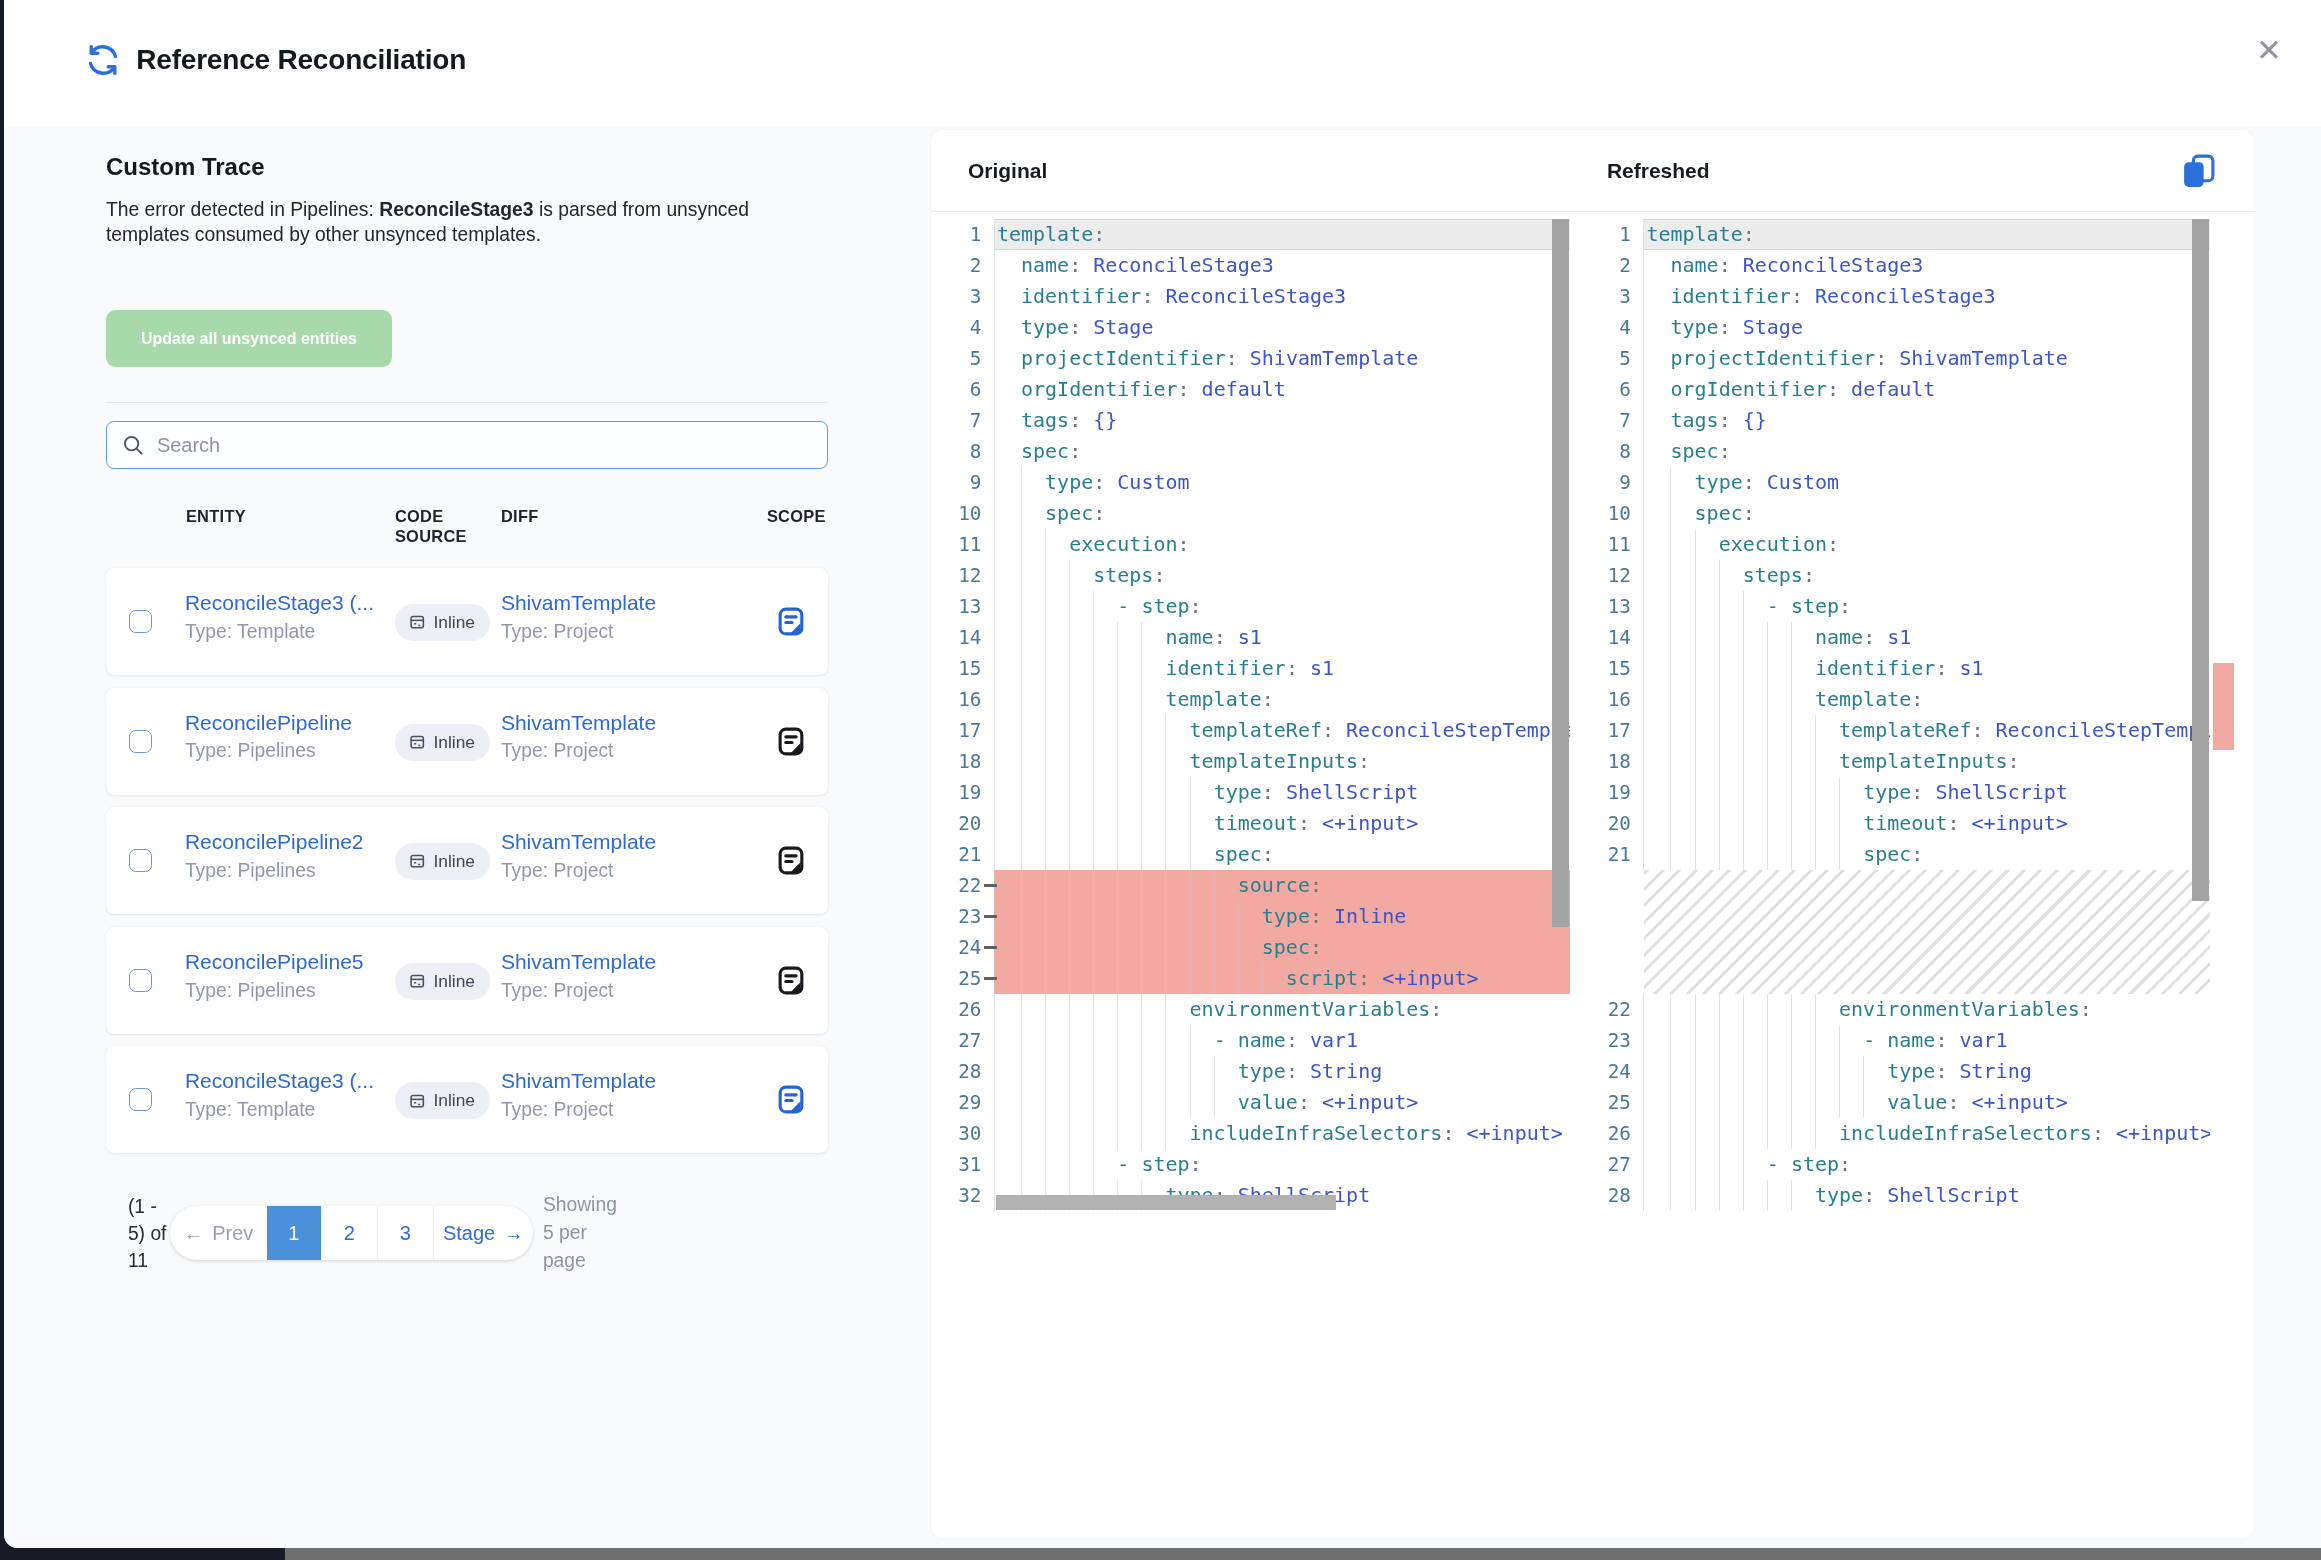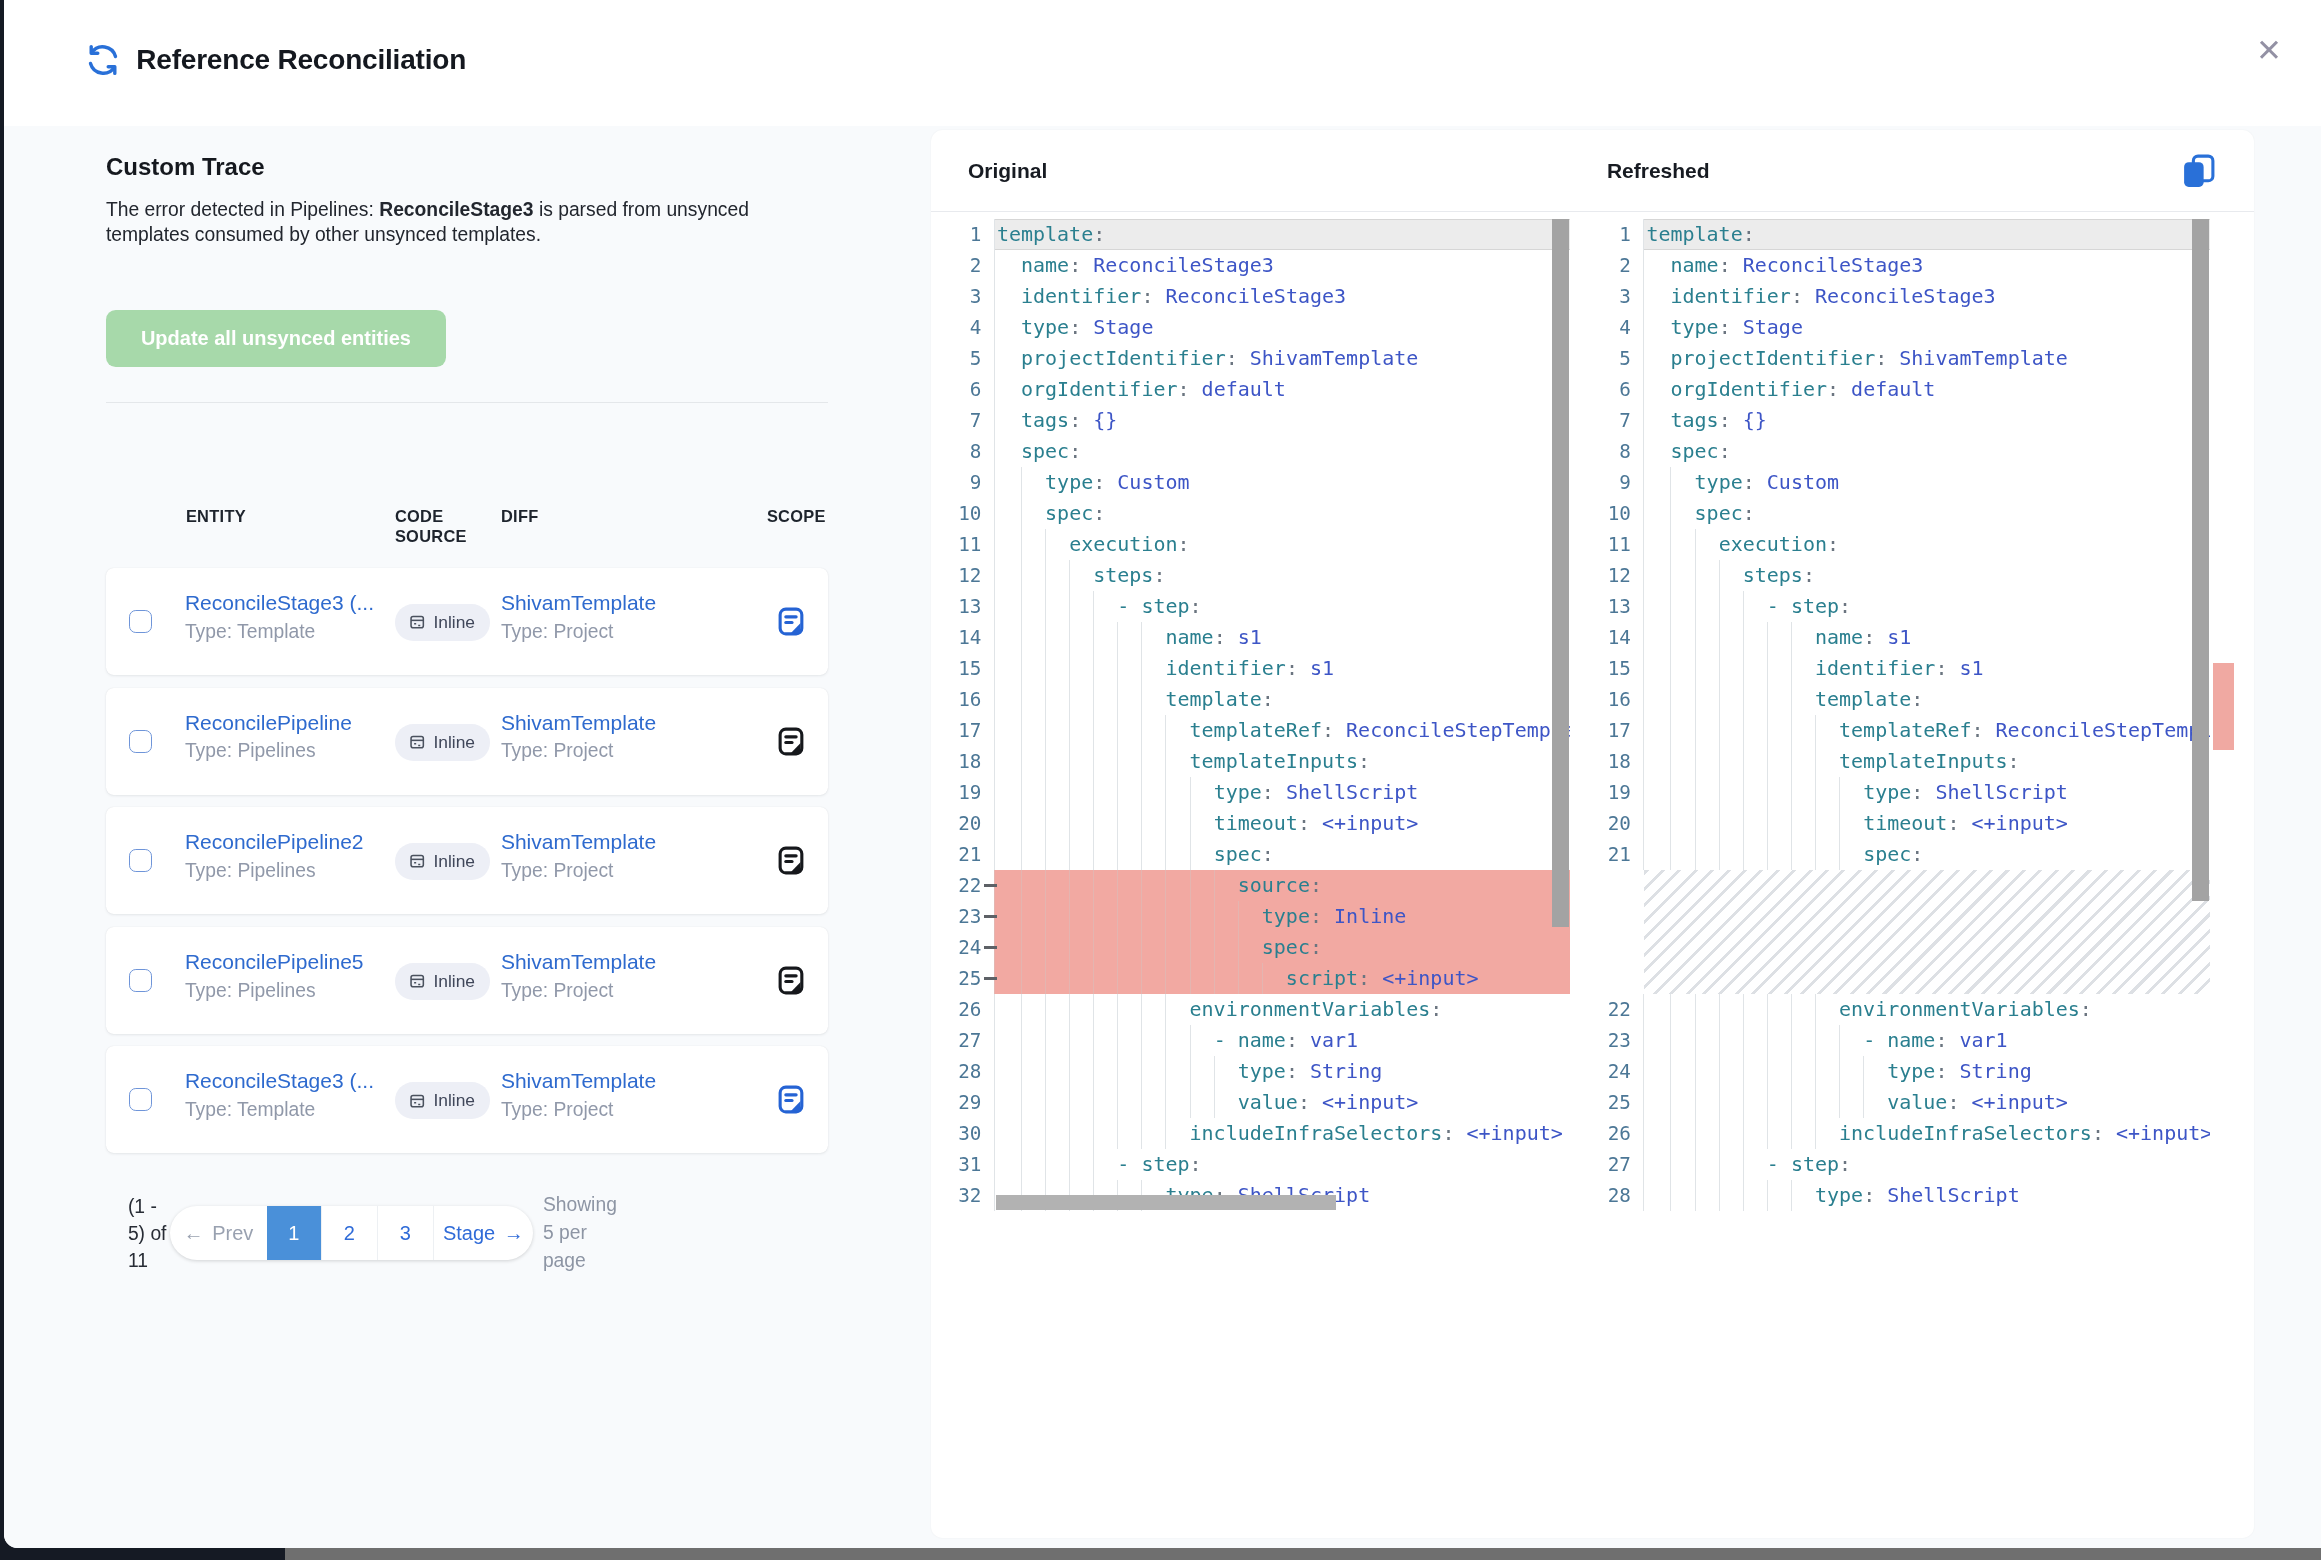--- a/index.html
+++ b/index.html
@@ -23,21 +23,21 @@
   
   .bodyarea { position:absolute; left:0; right:0; top:126px; bottom:0; background:#f8fafc; }
   
   .left-col { position:absolute; left:0; top:0; width:927px; height:100%; }
   .err-h2 { position:absolute; left:102px; top:27px; font-size:24px; font-weight:bold; color:#15181e; }
   .err-p1 { position:absolute; left:102px; top:71px; width:682px; font-size:19.3px; line-height:25px; color:#22262e; }
   .err-p1 b { font-weight:bold; }
   .err-p2 { position:absolute; left:102px; top:141px; width:682px; font-size:19.3px; color:#22262e; }
   .upd-btn {
     position:absolute; left:102px; top:184px; height:57px; padding:0 35px;
-    background:#a7d9aa; color:#ffffff; font-size:20px; font-weight:bold;
+    background:#a7d9aa; color:#ffffff; font-size:16px; font-weight:bold;
     border:none; border-radius:9.7px; font-family:inherit;
   }
   .left-divider { position:absolute; left:102px; top:276px; width:722px; height:1px; background:#e4e7ea; }
   .search-box {
     position:absolute; left:102px; top:295px; width:722px; height:48px;
     border:1.5px solid #5d9be2; border-radius:7.7px; background:#fcfeff;
     display:flex; align-items:center; padding:0 15.4px; gap:11.6px;
   }
   .search-box input {
     flex:1; border:none; outline:none; background:transparent;
@@ -140,20 +140,29 @@
 
   <div class="bodyarea">
 
     <div class="left-col">
       <h2 class="err-h2">Custom Trace</h2>
       <p class="err-p1"><span>The error detected in Pipelines: </span><b>ReconcileStage3</b><span> is parsed from unsynced templates consumed by other unsynced templates.</span></p>
 
       <button class="upd-btn">Update all unsynced entities</button>
       <div class="left-divider"></div>
 
+      <div class="search-box">
+        <span>
+          <svg width="23" height="23" viewBox="0 0 24 24" fill="none" stroke="#4a5461" stroke-width="1.9" stroke-linecap="round">
+            <circle cx="10" cy="10" r="7"></circle>
+              <path d="M15.2 15.2 L20.5 20.5"></path>
+          </svg>
+        </span>
+        <input type="text" placeholder="Search" style="">
+      </div>
 
       <div class="th th-entity">ENTITY</div>
       <div class="th th-code">CODE SOURCE</div>
       <div class="th th-scope">DIFF</div>
       <div class="th th-diff">SCOPE</div>
 
       <div class="rows" id="rows">
           <div class="rowcard">
             <div class="cb"></div>
             <div class="ent">

